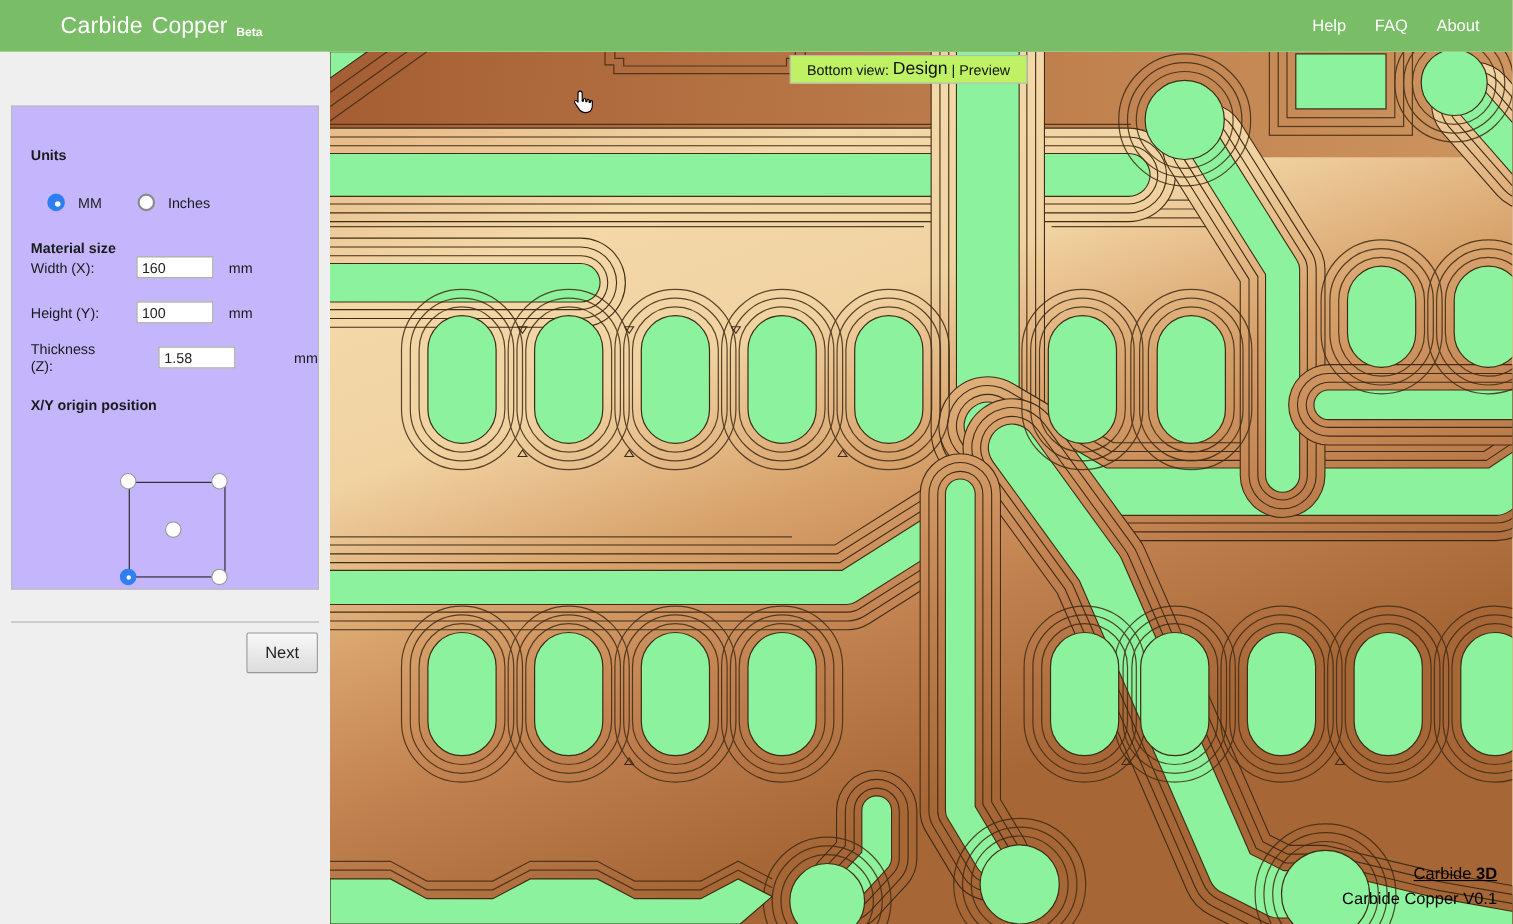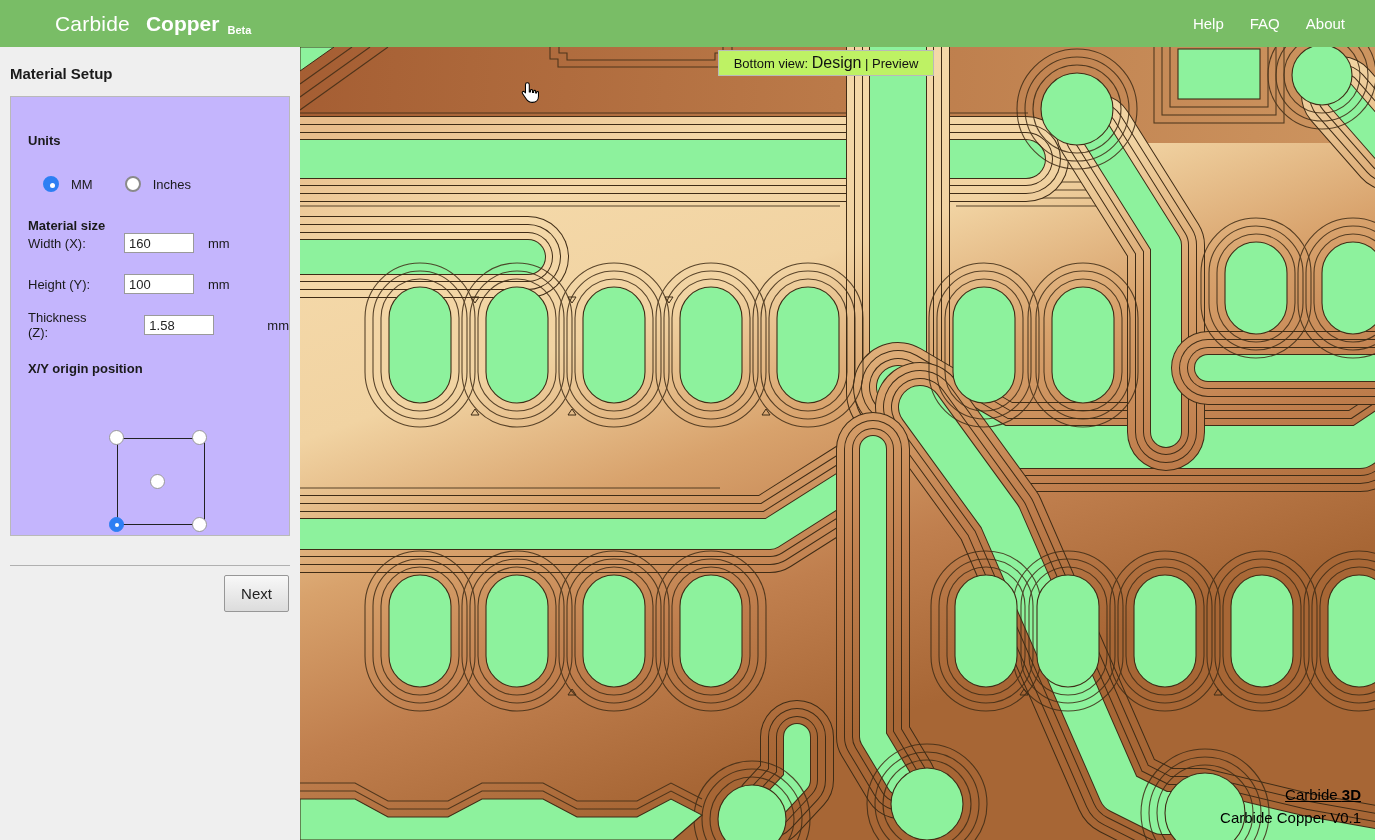--- a/index.html
+++ b/index.html
@@ -1,21 +1,21 @@
 <!DOCTYPE html>
 <html><head>
 <meta charset="utf-8">
 <style>
   * { margin:0; padding:0; box-sizing:border-box; }
   html,body { width:1375px; height:840px; overflow:hidden; font-family:"Liberation Sans", sans-serif; }
   
   .header { position:absolute; left:0; top:0; width:1375px; height:47px; background:#79bd66; display:flex; align-items:center; z-index:30; }
   .brand { margin-left:55px; color:#fff; font-size:21px; display:flex; align-items:baseline; }
   .brand .light { font-weight:400; letter-spacing:.2px; }
-  .brand .bold { font-weight:700; margin-left:16px; }
+  .brand .bold { font-weight:400; margin-left:8px; }
   .brand .beta { font-size:11px; font-weight:700; margin-left:8px; position:relative; top:3px; }
   .nav { margin-left:auto; margin-right:30px; display:flex; gap:26px; }
   .nav span { color:#fff; font-size:15px; cursor:pointer; }
   
   .sidebar { position:absolute; left:0; top:47px; width:300px; height:793px; background:#efefef; z-index:20; }
   .sidebar-title { font-size:15px; font-weight:700; color:#1a1a1a; margin:18px 0 0 10px; }
   .panel { position:absolute; left:10px; top:49px; width:280px; height:440px; background:#c4b5fd; border:1px solid #b9b9b9; }
   .group-label { font-size:13px; font-weight:700; color:#1a1a1a; margin:0 0 0 17px; }
   .units-label { margin-top:36px; }
   .radio-row { display:flex; align-items:center; margin:28px 0 0 32px; }
@@ -59,21 +59,20 @@
     <span class="beta">Beta</span>
   </div>
   <div class="nav">
     <span>Help</span>
     <span>FAQ</span>
     <span>About</span>
   </div>
 </div>
 
 <div class="sidebar">
-  <div class="sidebar-title">Material Setup</div>
 
   <div class="panel">
     <div class="group-label units-label">Units</div>
     <div class="radio-row">
       <span class="radio checked"></span>
       <span class="radio-label">MM</span>
       <span class="radio"></span>
       <span class="radio-label">Inches</span>
     </div>
 

